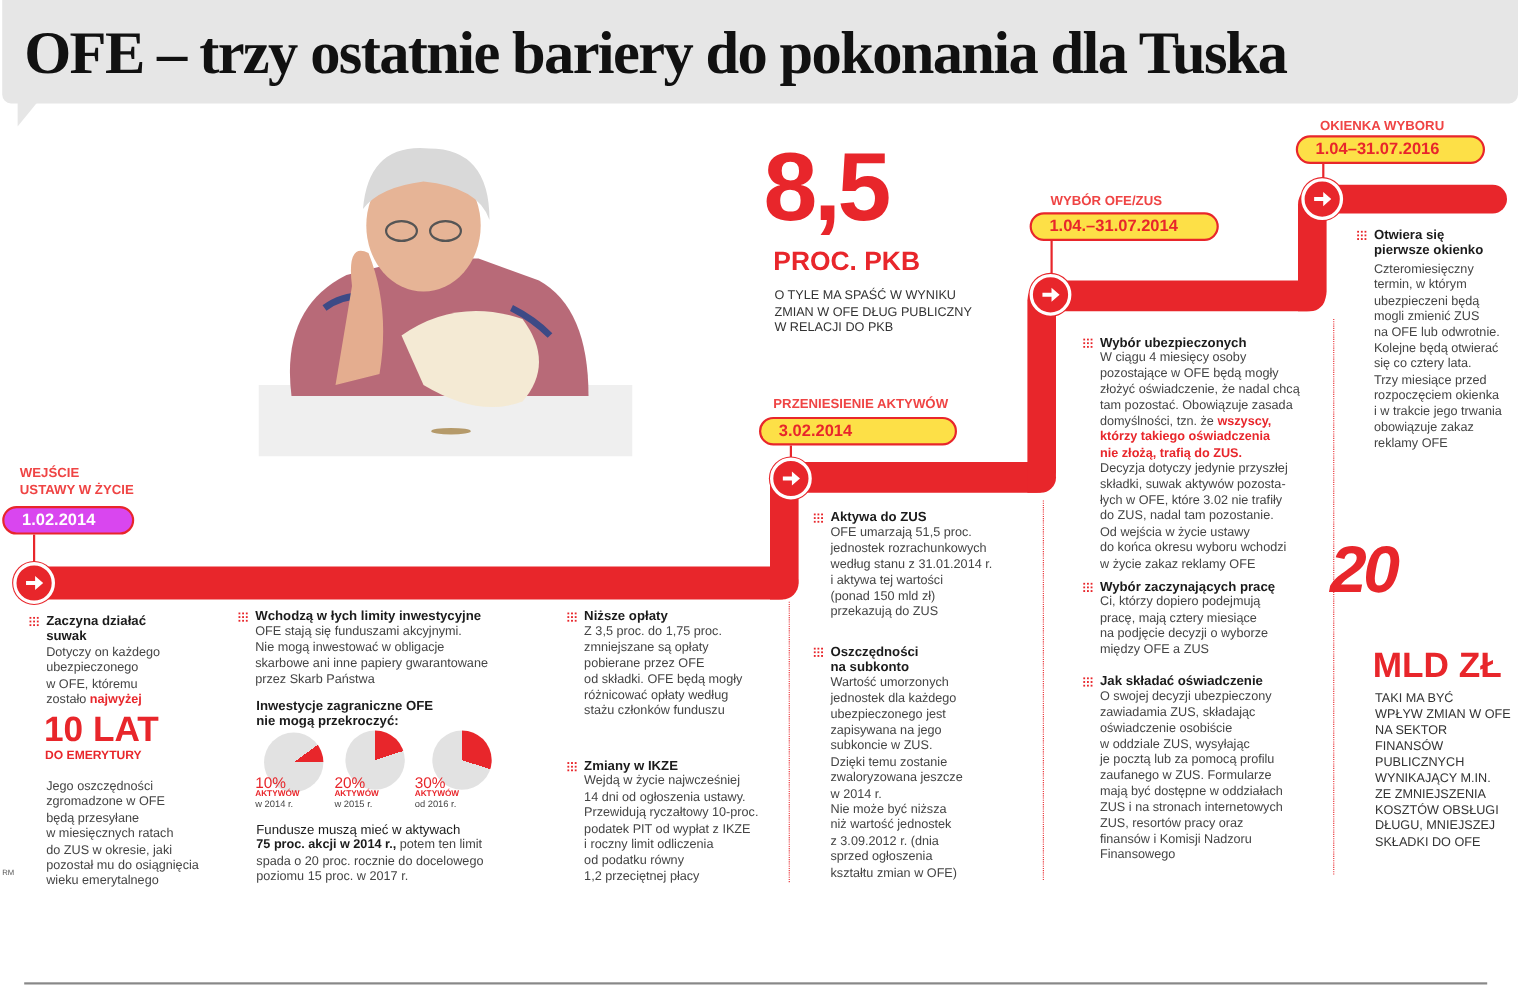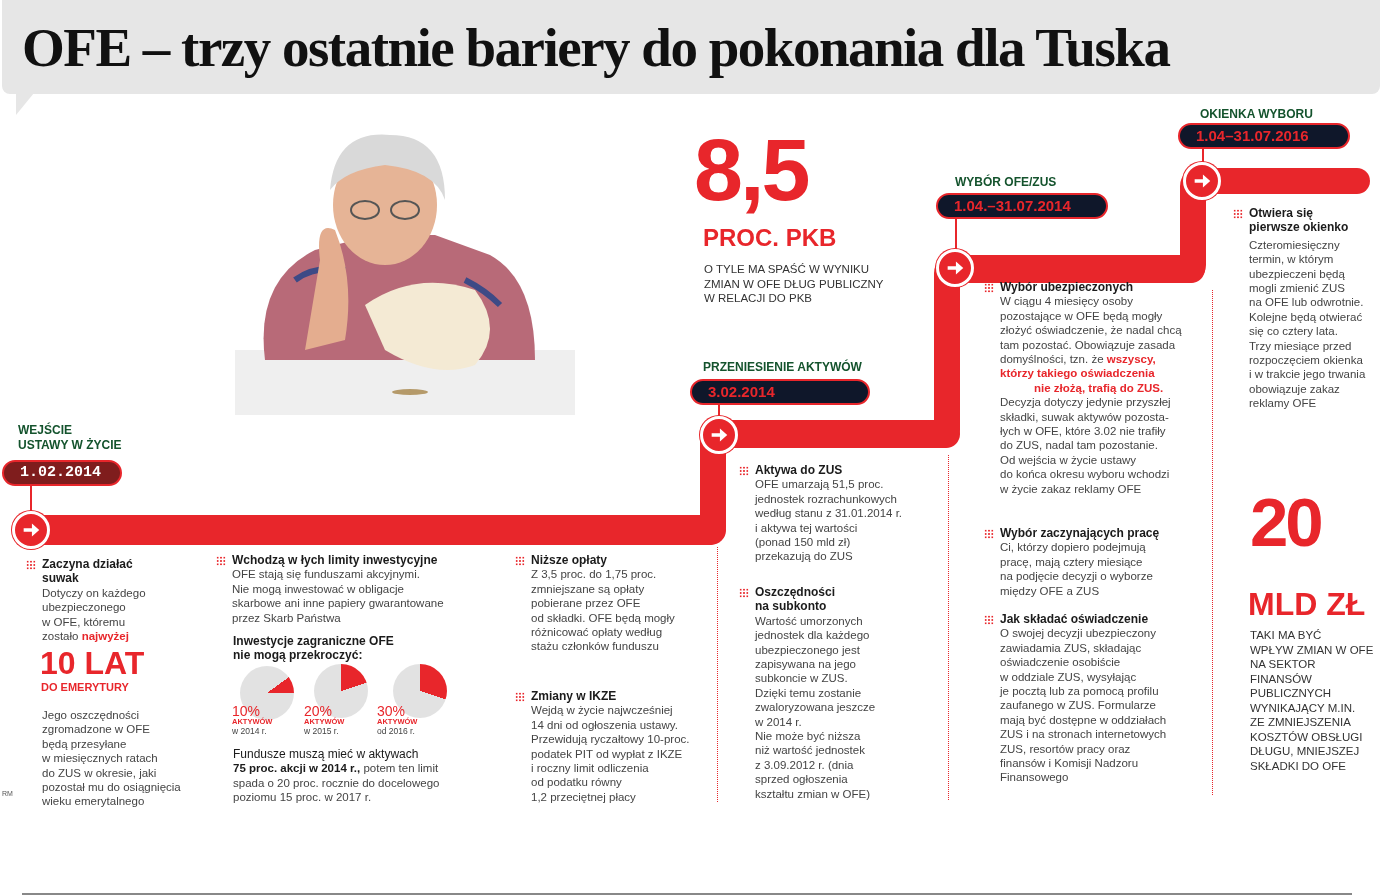--- a/index.html
+++ b/index.html
@@ -5,24 +5,24 @@
   *{box-sizing:border-box;margin:0;padding:0;}
   body{width:1400px;height:895px;background:#fff;position:relative;overflow:hidden;font-family:"Liberation Sans",sans-serif;color:#3a3a3a;}
   .abs{position:absolute;}
   .title-bar{position:absolute;left:2px;top:0;width:1378px;height:94px;background:#e6e6e6;border-radius:0 0 8px 8px;}
   .title-tail{position:absolute;left:16px;top:93px;width:0;height:0;border-left:0 solid transparent;border-right:18px solid transparent;border-top:22px solid #e6e6e6;}
   .title{position:absolute;left:22px;top:14px;font-family:"Liberation Serif",serif;font-weight:bold;font-size:55px;letter-spacing:-1.5px;color:#111;line-height:68px;}
   .red{color:#e8262b;}
   .bar{position:absolute;background:#e8262b;}
   .node{position:absolute;width:38px;height:38px;border-radius:50%;background:#e8262b;border:3px solid #fff;box-shadow:0 0 0 1px #e8262b;display:flex;align-items:center;justify-content:center;}
   .node svg{width:22px;height:22px;}
-  .pill{position:absolute;height:26px;border:2px solid #e8262b;border-radius:13px;background:#0f172a;font-weight:bold;font-size:15px;color:#e8262b;padding-left:16px;line-height:22px;}
-  .pill.dark{background:#7f1d1d;color:#fff;border-color:#e8262b;font-family:Liberation Mono, monospace;}
+  .pill{position:absolute;height:26px;border:2px solid #e8262b;border-radius:13px;background:#fde047;font-weight:bold;font-size:15px;color:#e8262b;padding-left:16px;line-height:22px;}
+  .pill.dark{background:#d946ef;color:#fff;border-color:#e8262b;}
   .conn{position:absolute;width:2px;background:#e8262b;}
-  .ms-label{position:absolute;font-weight:bold;font-size:12px;color:#14532d;line-height:15px;text-transform:uppercase;}
+  .ms-label{position:absolute;font-weight:bold;font-size:12px;color:#ef4444;line-height:15px;text-transform:uppercase;}
   .sec{position:absolute;font-size:11.5px;line-height:14.4px;color:#444;}
   .sec .hd{font-weight:bold;color:#1b1b1b;font-size:12px;display:block;position:relative;}
   .sec .hd .bul{position:absolute;left:-16px;top:3px;}
   .bul{display:inline-block;width:10px;height:10px;background-image:radial-gradient(circle,#e8262b 1px,transparent 1.2px);background-size:3.33px 3.33px;}
   .dots-v{position:absolute;width:0;border-left:1px dotted #e8262b;}
   .big{position:absolute;font-weight:bold;color:#e8262b;line-height:1;}
   .caps{position:absolute;font-size:11.5px;line-height:14.5px;color:#333;text-transform:uppercase;}
   .pie{position:absolute;width:54px;height:54px;border-radius:50%;}
   .pie-lbl{position:absolute;font-size:10px;line-height:10px;color:#444;}
   .pie-lbl .pct{font-weight:normal;color:#e8262b;font-size:14px;line-height:13px;display:block;}
@@ -99,21 +99,21 @@
 </div>
 
 <div class="big" style="left:694px;top:126px;font-size:88px;letter-spacing:-3px;">8,5</div>
 <div class="big" style="left:703px;top:226px;font-size:24px;">PROC. PKB</div>
 <div class="caps" style="left:704px;top:262px;">
   <div>O TYLE MA SPAŚĆ W WYNIKU</div>
   <div>ZMIAN W OFE DŁUG PUBLICZNY</div>
   <div>W RELACJI DO PKB</div>
 </div>
 
-<div class="big" style="left:1250px;top:488px;font-size:69px;letter-spacing:-3px;">20</div>
+<div class="big" style="left:1209px;top:488px;font-size:60px;letter-spacing:-3px;font-style:italic;">20</div>
 <div class="big" style="left:1248px;top:588px;font-size:32px;">MLD ZŁ</div>
 <div class="caps" style="left:1250px;top:628px;">
   <div>TAKI MA BYĆ</div>
   <div>WPŁYW ZMIAN W OFE</div>
   <div>NA SEKTOR</div>
   <div>FINANSÓW</div>
   <div>PUBLICZNYCH</div>
   <div>WYNIKAJĄCY M.IN.</div>
   <div>ZE ZMNIEJSZENIA</div>
   <div>KOSZTÓW OBSŁUGI</div>
@@ -225,29 +225,29 @@
   <div>w 2014 r.</div>
   <div>Nie może być niższa</div>
   <div>niż wartość jednostek</div>
   <div>z 3.09.2012 r. (dnia</div>
   <div>sprzed ogłoszenia</div>
   <div>kształtu zmian w OFE)</div>
 </div>
 
 <div class="dots-v" style="left:948px;top:455px;height:345px;"></div>
 
-<div class="sec" style="left:1000px;top:280px;width:190px;">
+<div class="sec" style="left:1000px;top:304px;width:190px;">
   <span class="hd"><span class="bul"></span><span>Wybór ubezpieczonych</span></span>
   <div>W ciągu 4 miesięcy osoby</div>
   <div>pozostające w OFE będą mogły</div>
   <div>złożyć oświadczenie, że nadal chcą</div>
   <div>tam pozostać. Obowiązuje zasada</div>
   <div><span>domyślności, tzn. że </span><b class="red">wszyscy,</b></div>
   <div class="red" style="font-weight:bold;">którzy takiego oświadczenia</div>
-  <div class="red" style="font-weight:bold;margin-left:34px;">nie złożą, trafią do ZUS.</div>
+  <div class="red" style="font-weight:bold;">nie złożą, trafią do ZUS.</div>
   <div>Decyzja dotyczy jedynie przyszłej</div>
   <div>składki, suwak aktywów pozosta-</div>
   <div>łych w OFE, które 3.02 nie trafiły</div>
   <div>do ZUS, nadal tam pozostanie.</div>
   <div>Od wejścia w życie ustawy</div>
   <div>do końca okresu wyboru wchodzi</div>
   <div>w życie zakaz reklamy OFE</div>
 </div>
 
 <div class="sec" style="left:1000px;top:526px;width:190px;">

